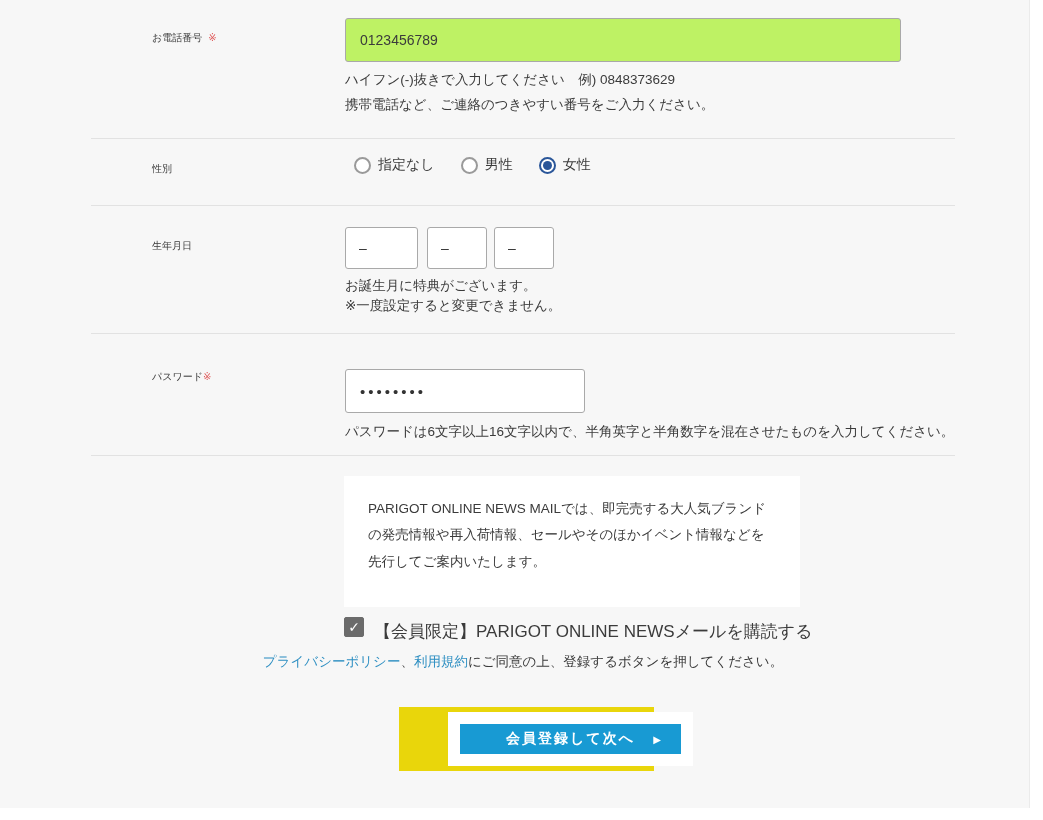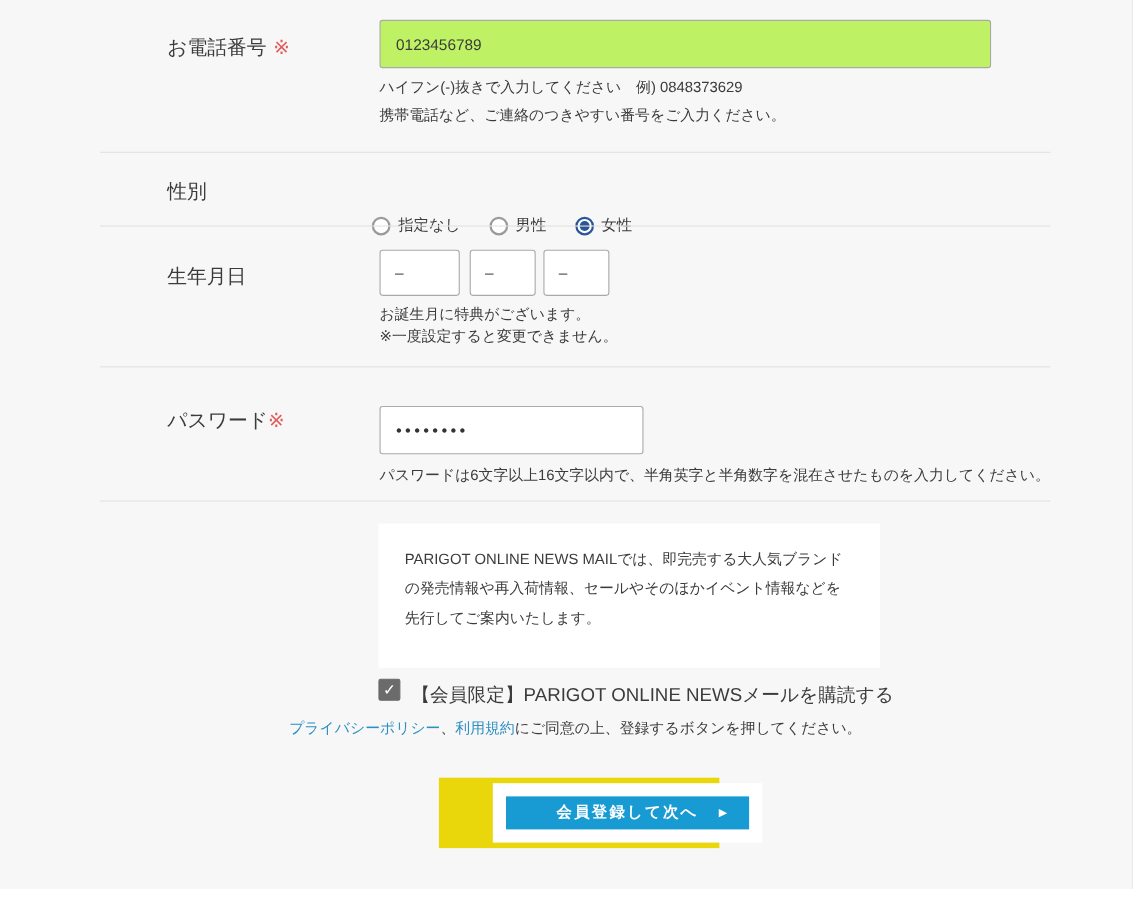--- a/index.html
+++ b/index.html
@@ -9,34 +9,34 @@
     background:#ffffff; font-family:"Liberation Sans","DejaVu Sans",sans-serif;
     color:#3b3b3b; font-size:14px;
   }
   .content-bg {
     position:absolute; left:0; top:0; width:1030px; height:808px;
     background:#f7f7f7; border-right:1px solid #ebebeb;
   }
   .divider { position:absolute; left:91px; width:864px; height:1px; background:#e2e2e2; }
   .d1{top:138px;} .d2{top:205px;} .d3{top:333px;} .d4{top:455px;}
 
-  .row-label { position:absolute; left:152px; font-size:18px; color:#3b3b3b; }
+  .row-label { position:absolute; left:152px; font-size:10px; color:#3b3b3b; }
   .req-mark { color:#e05c5c; }
   .req-mark.spaced { margin-left:6px; }
 
   .text-input {
     position:absolute; background:#bef264; border:1px solid #a9a9a9; border-radius:3px;
     font-family:inherit; font-size:14px; color:#3b3b3b; padding:0 14px; outline:none;
   }
   .phone-input { left:345px; top:18px; width:556px; height:44px; }
 
   .help { position:absolute; left:345px; font-size:13.5px; color:#3b3b3b; }
 
   
-  .radio-group { position:absolute; left:338px; top:156px; display:flex; align-items:center;margin-top:40px; }
+  .radio-group { position:absolute; left:354px; top:156px; display:flex; align-items:center; }
   .radio-option { display:flex; align-items:center; margin-right:26px; cursor:pointer; }
   .radio-circle {
     width:17px; height:17px; border:2px solid #9a9a9a; border-radius:50%;
     background:#ffffff; margin-right:7px; display:flex; align-items:center; justify-content:center;
   }
   .radio-option.selected .radio-circle { border-color:#2a5699; }
   .radio-dot { width:9px; height:9px; border-radius:50%; background:#2a5699; display:none; }
   .radio-option.selected .radio-dot { display:block; }
 
   

